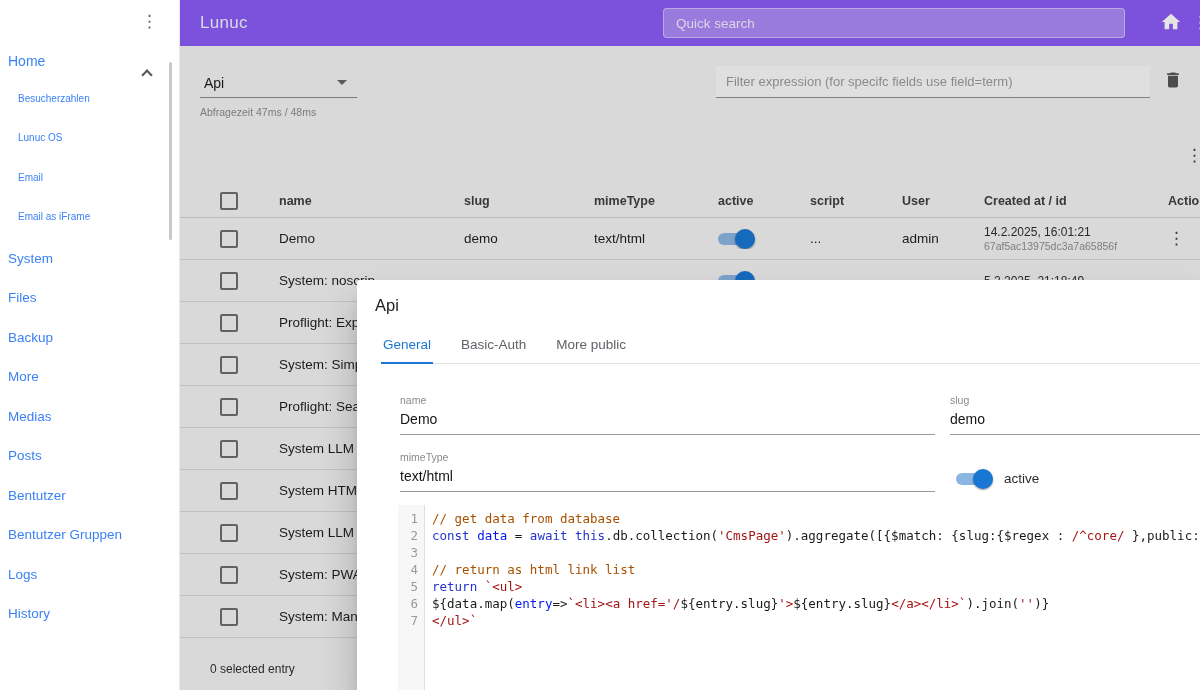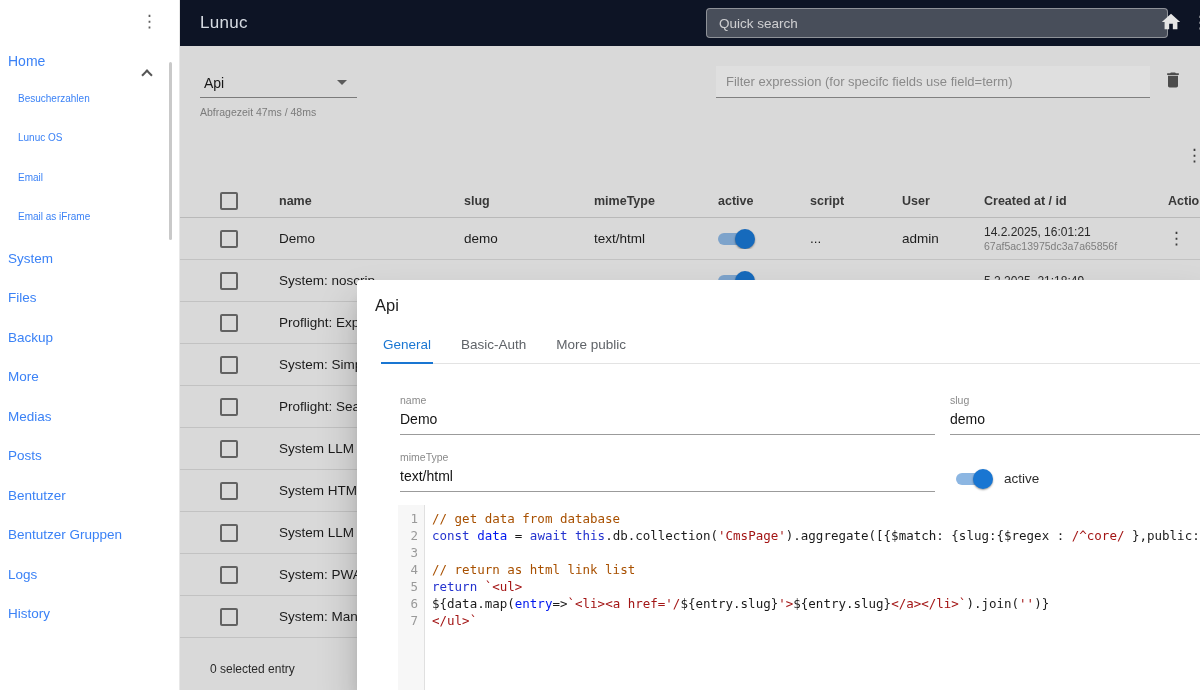--- a/index.html
+++ b/index.html
@@ -1,22 +1,22 @@
 <!DOCTYPE html>
 <html><head>
 <meta charset="utf-8">
 <style>
   *{margin:0;padding:0;box-sizing:border-box}
   html,body{width:1200px;height:690px;overflow:hidden;font-family:"Liberation Sans",sans-serif;background:#fff}
   .app{position:relative;width:1200px;height:690px;background:#f2f2f2;overflow:hidden}
 
   
-  .appbar{position:absolute;left:180px;top:0;width:1020px;height:46px;background:#0f172a;z-index:1}
+  .appbar{position:absolute;left:180px;top:0;width:1020px;height:46px;background:#8b5cf6;z-index:1}
   .appbar-title{position:absolute;left:20px;top:13px;font-size:17px;font-weight:500;color:#eef4fc;letter-spacing:.3px}
-  .quick-search{position:absolute;left:526px;top:8px;width:462px;height:30px;background:rgba(255,255,255,.28);border:1px solid rgba(255,255,255,.45);border-radius:4px;padding:0 12px;font-size:13.5px;color:#fff;outline:none}
+  .quick-search{position:absolute;left:483px;top:8px;width:462px;height:30px;background:rgba(255,255,255,.28);border:1px solid rgba(255,255,255,.45);border-radius:4px;padding:0 12px;font-size:13.5px;color:#fff;outline:none}
   .quick-search::placeholder{color:rgba(255,255,255,.85)}
   .appbar-home{position:absolute;left:980px;top:11px;width:22px;height:22px;cursor:pointer}
   .dots{display:inline-block;font-size:17px;line-height:1;cursor:pointer;user-select:none}
   .appbar-dots{position:absolute;left:1012px;top:14px;color:#fff}
 
   
   .sidebar{position:absolute;left:0;top:0;width:180px;height:690px;background:#fff;z-index:15;border-right:1px solid #e8e8e8}
   .sidebar-top{position:relative;height:46px}
   .sidebar-top .dots{position:absolute;left:141px;top:13px;color:#5f5f5f}
   #sidebar-menu{position:absolute;top:53px;left:0;right:0}

